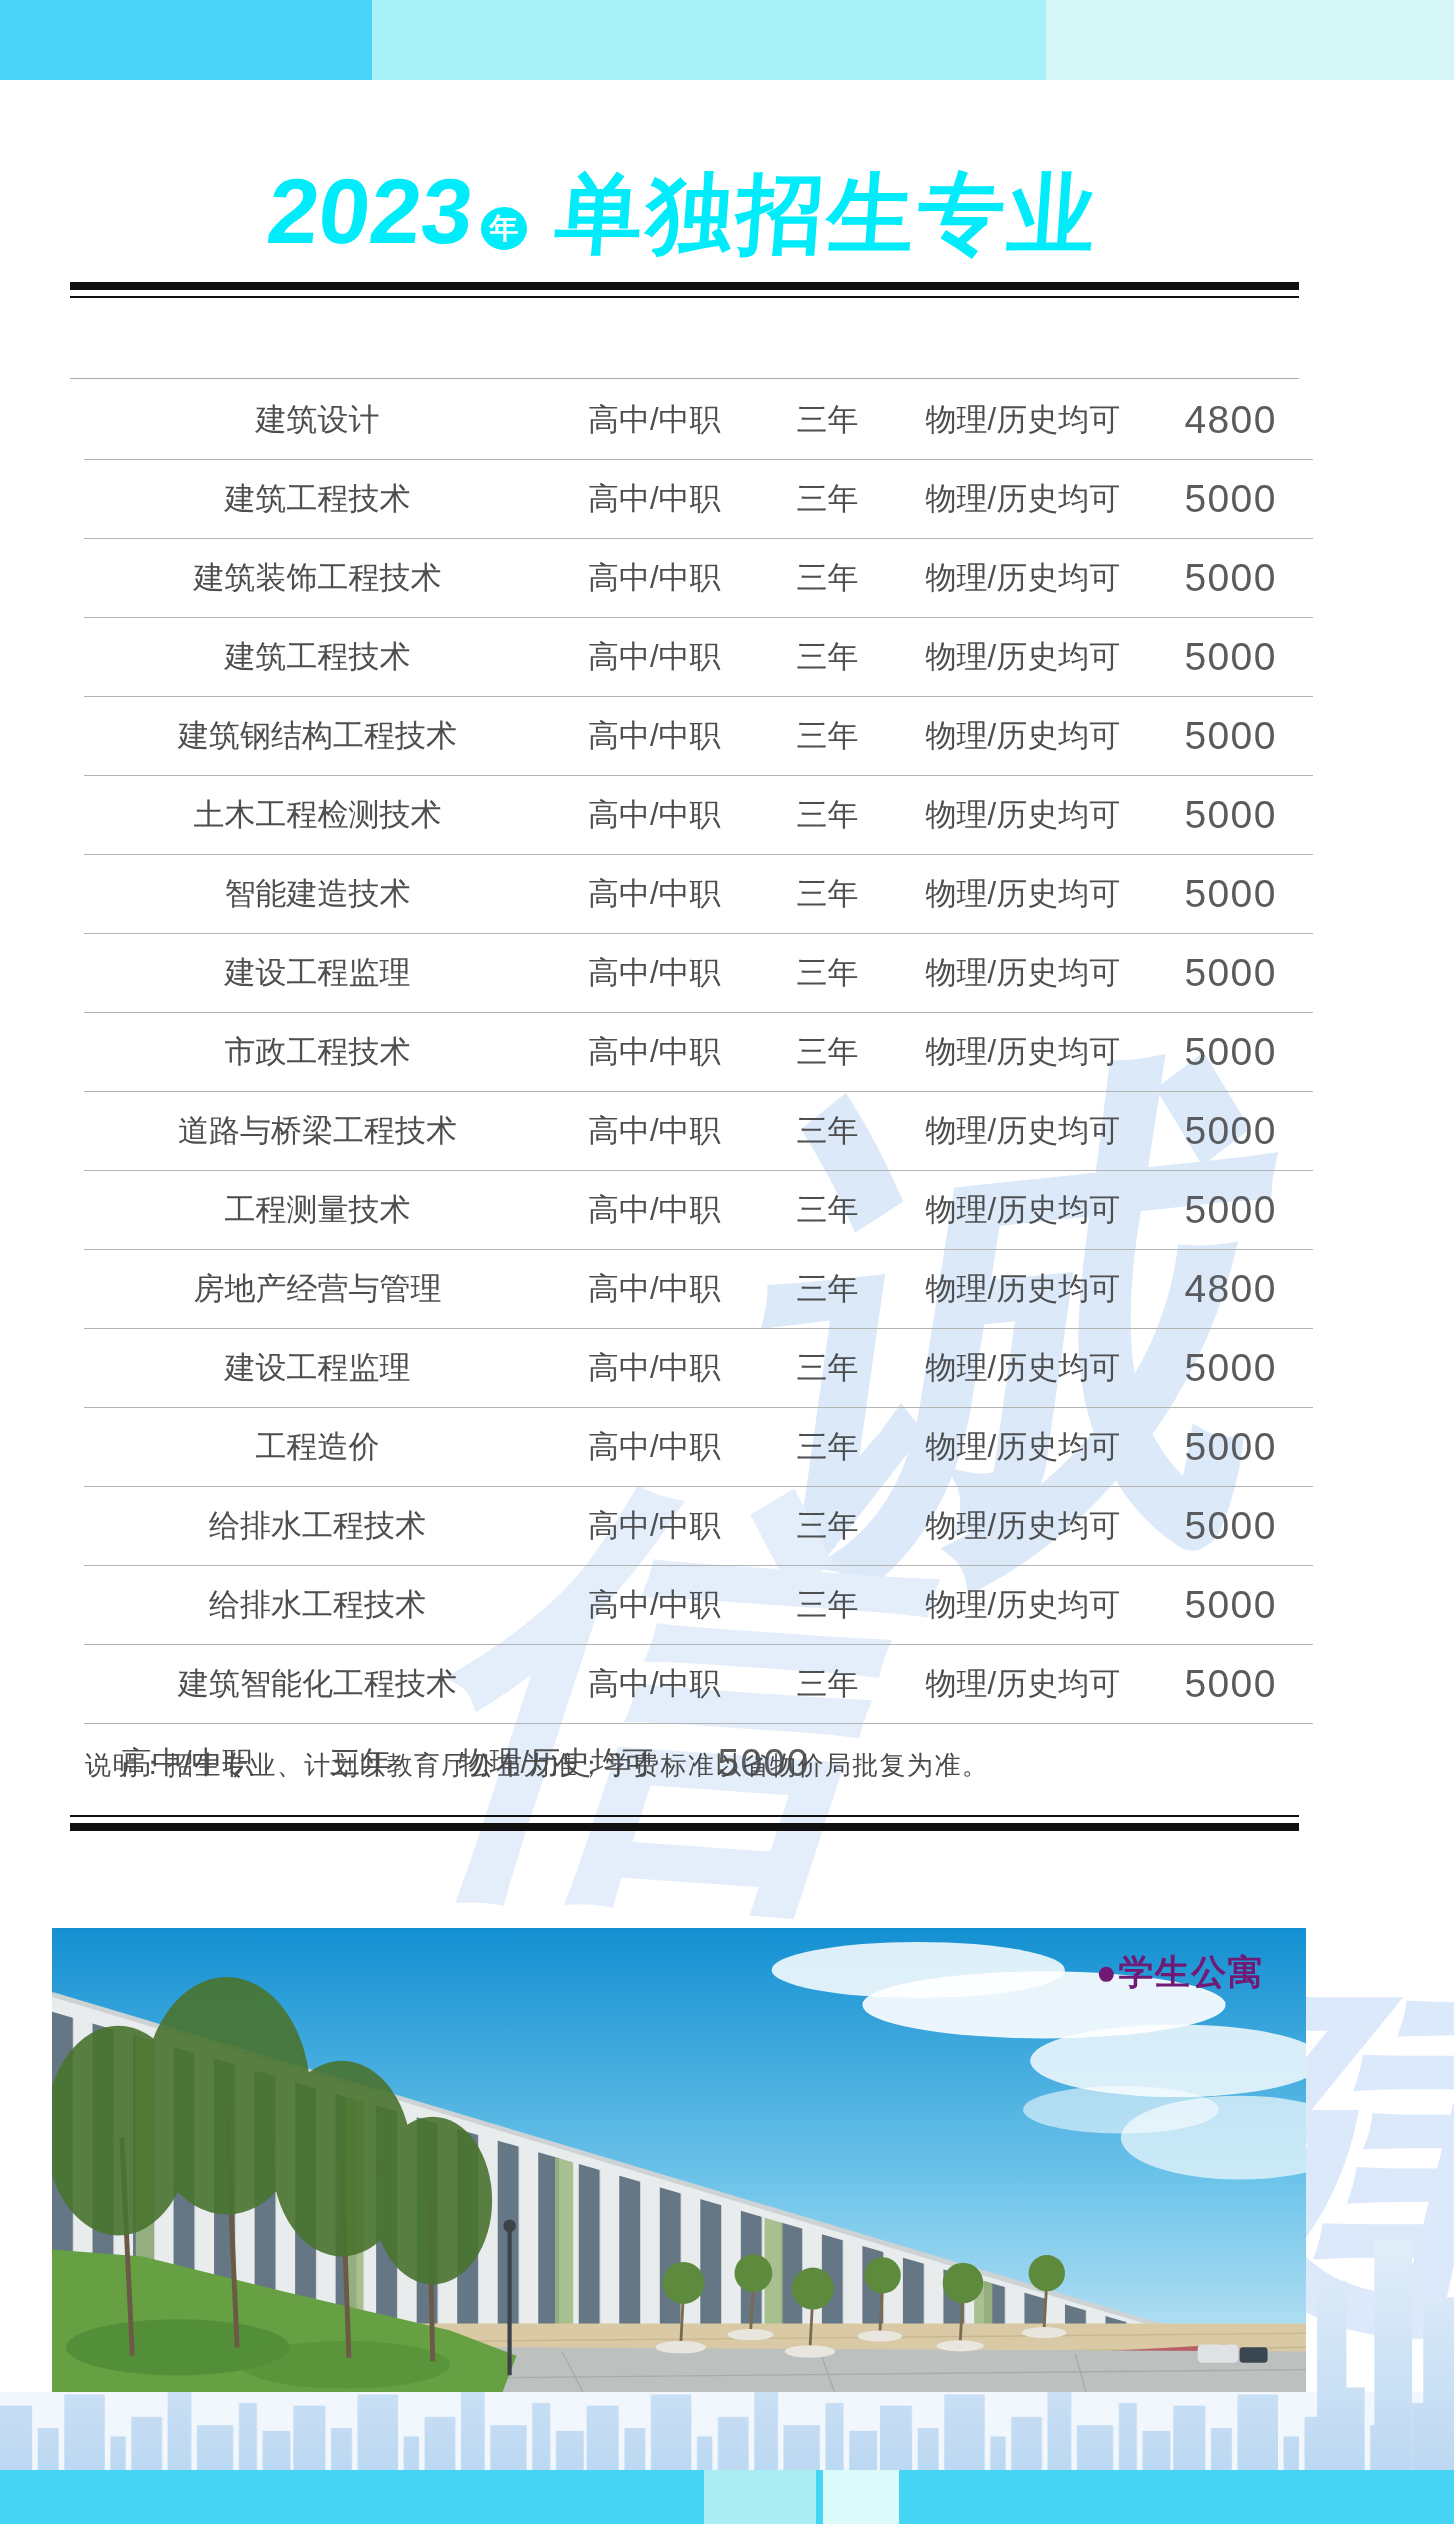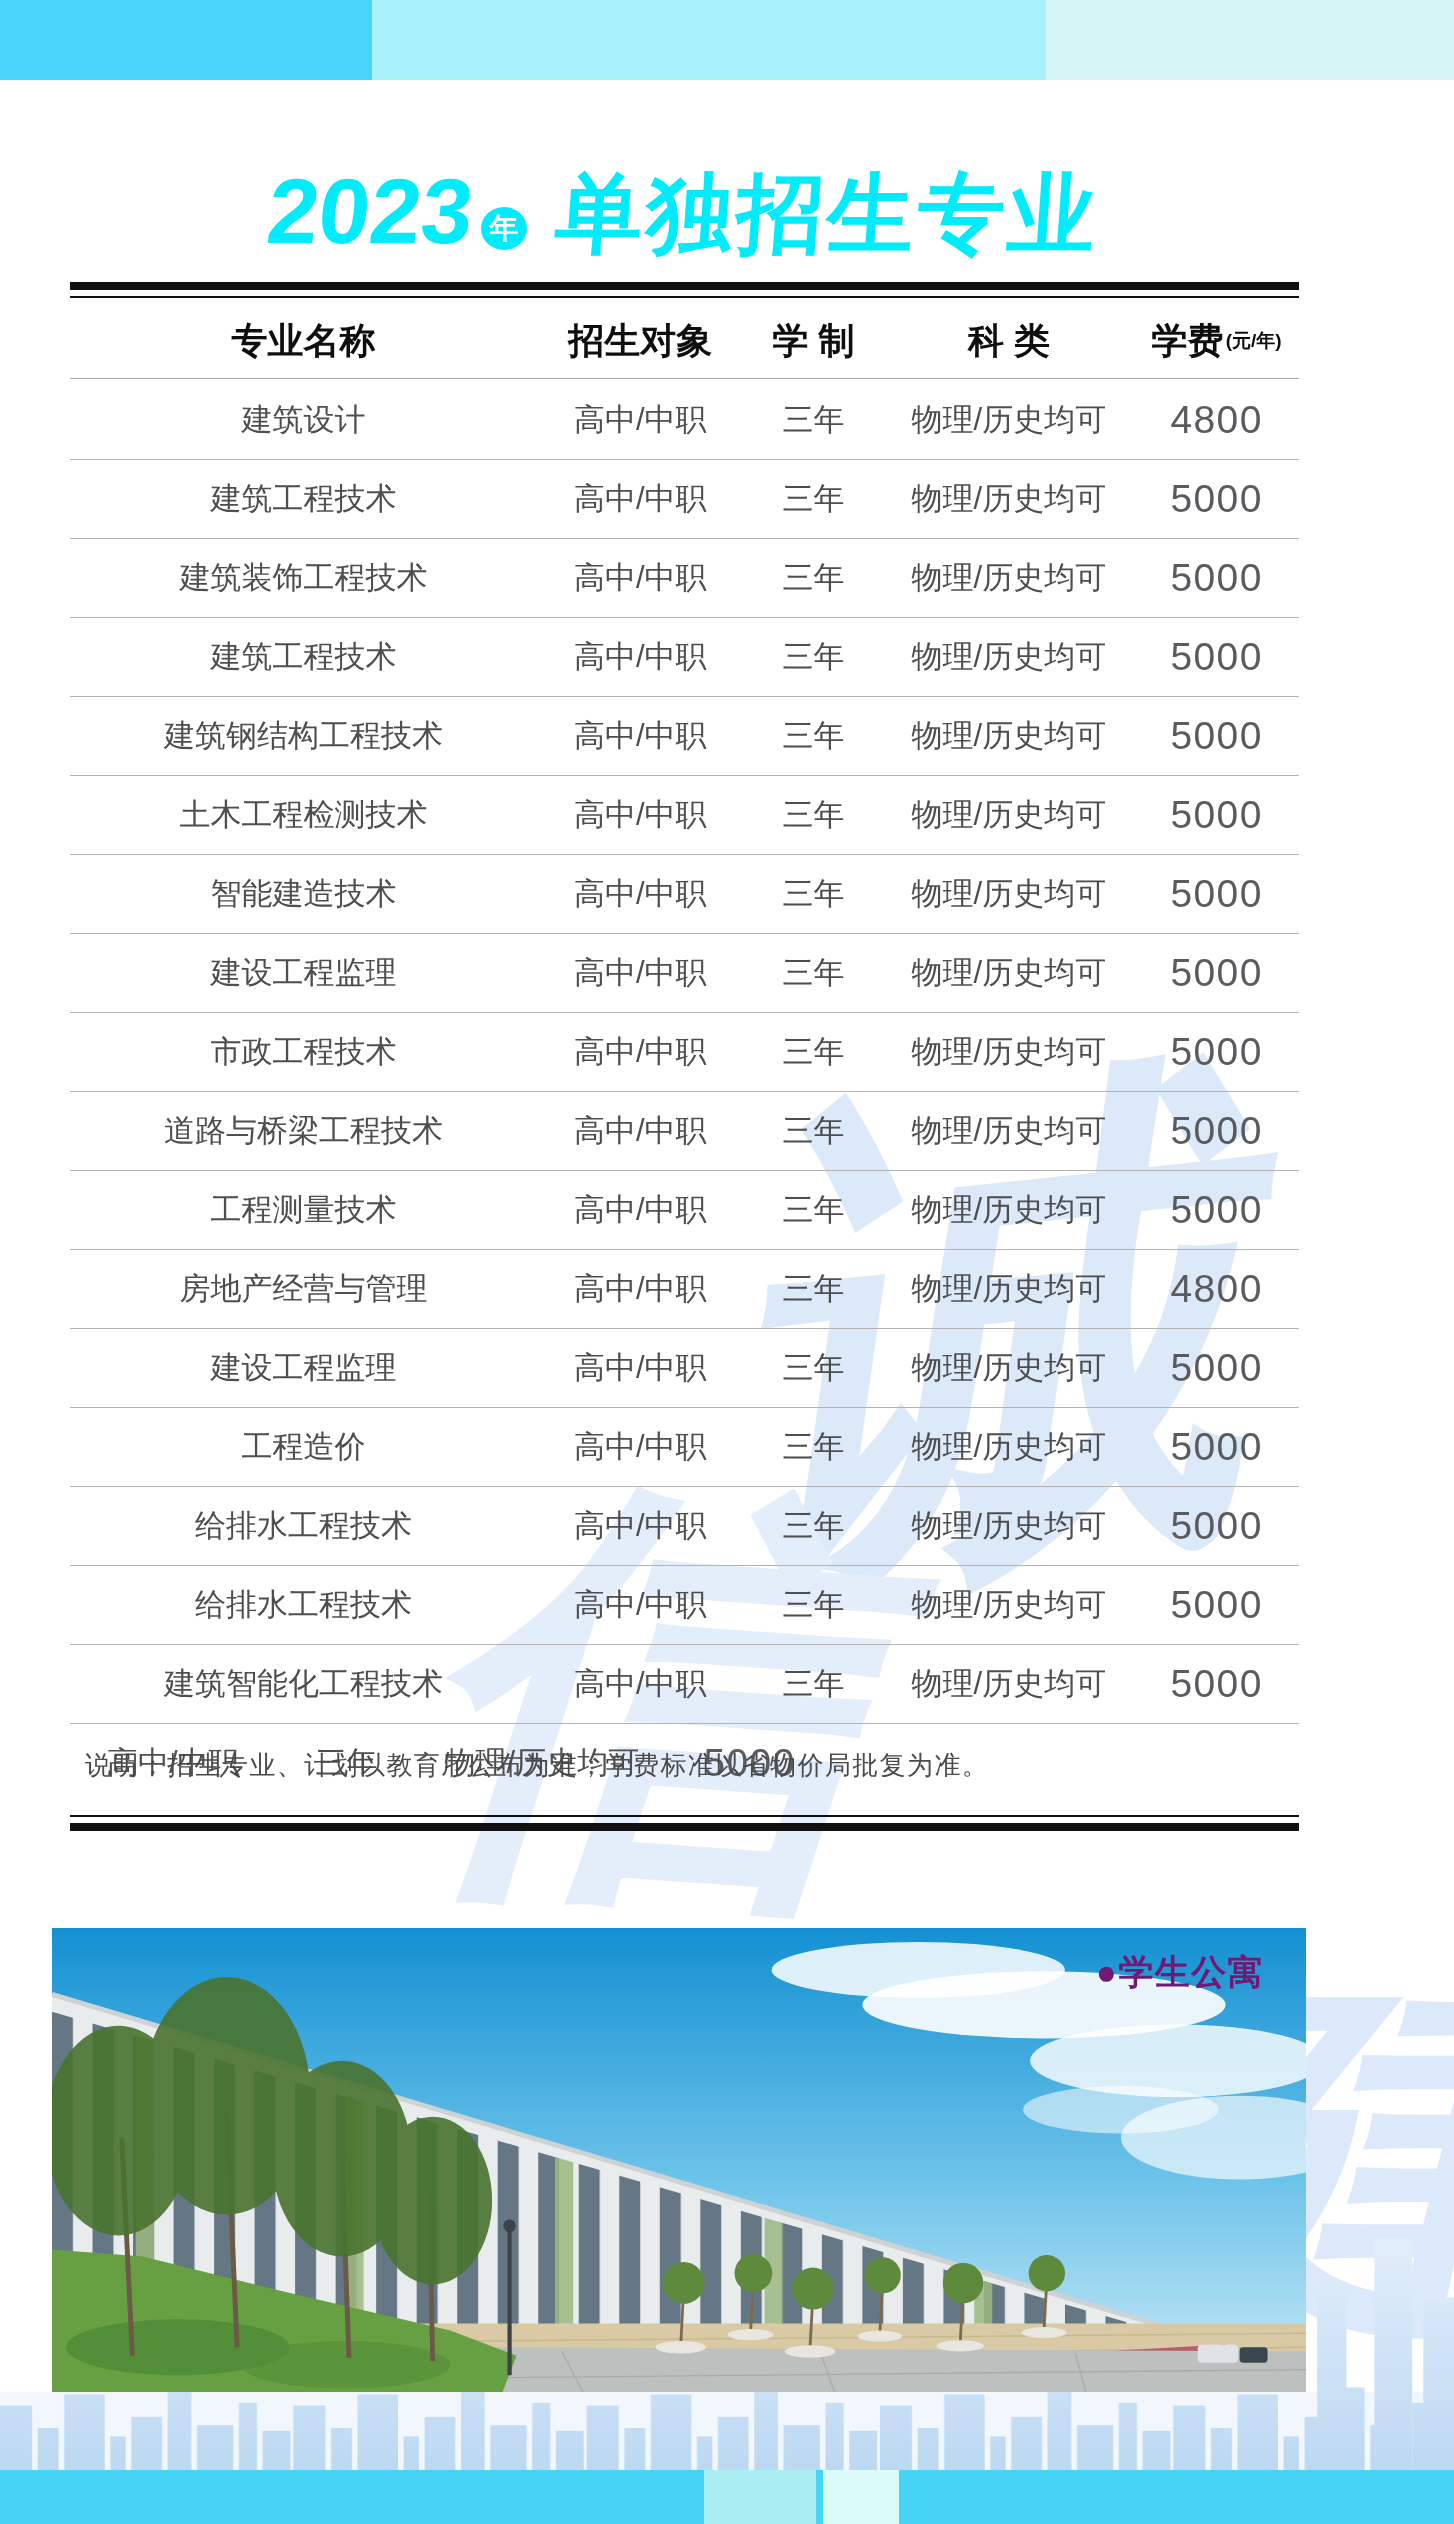--- a/index.html
+++ b/index.html
@@ -20,21 +20,21 @@
   
   .hr{position:absolute;left:70px;width:1229px;background:#101010;z-index:2;}
   .hr-top-thick{top:282px;height:8.4px;}
   .hr-top-thin{top:296px;height:2.1px;}
   .hr-head{top:378px;height:1.4px;background:#a8a8a8;}
   .hr-bot-thin{top:1815px;height:2.1px;}
   .hr-bot-thick{top:1823px;height:8.4px;}
   
   .thead{position:absolute;top:306px;left:70px;width:1229px;height:70px;display:flex;align-items:center;
          font-size:36px;font-weight:700;color:#0e0e0e;z-index:2;}
-  .tbody{position:absolute;top:381px;left:70px;width:1229px;z-index:2;}
+  .tbody{position:absolute;top:381px;left:84px;width:1229px;z-index:2;}
   .cell{display:flex;align-items:center;justify-content:center;text-align:center;}
   .c1{width:38%;}.c2{width:16.8%;}.c3{width:11.4%;}.c4{width:20.4%;}.c5{width:13.4%;}
   .fee-unit{font-size:19px;font-weight:700;margin-left:2.1px;}
   .trow{display:flex;height:78px;align-items:center;border-bottom:1.4px solid #b3b3b3;
         font-size:31px;color:#4d4e50;}
   .trow:last-child{border-bottom:none;}
   .fee{font-size:39px;color:#595b5e;letter-spacing:1.4px;}
   
   .note{position:absolute;top:1748px;left:85px;font-size:26px;color:#4a4a4a;letter-spacing:1.4px;z-index:2;}
   
@@ -71,30 +71,20 @@
 
   <div class="title-row">
     <span class="title-year">2023</span>
     <span class="title-badge">年</span>
     <span class="title-main">单独招生专业</span>
   </div>
 
   <div class="hr hr-top-thick"></div>
   <div class="hr hr-top-thin"></div>
 
-  <div class="thead">
-    <div class="cell c1">专业名称</div>
-    <div class="cell c2">招生对象</div>
-    <div class="cell c3">学 制</div>
-    <div class="cell c4">科 类</div>
-    <div class="cell c5">
-      <span>学费</span>
-      <span class="fee-unit">(元/年)</span>
-    </div>
-  </div>
   <div class="hr hr-head"></div>
 
   <div class="tbody">
     <div class="trow">
       <div class="cell c1">建筑设计</div>
       <div class="cell c2">高中/中职</div>
       <div class="cell c3">三年</div>
       <div class="cell c4">物理/历史均可</div>
       <div class="cell c5 fee">4800</div>
     </div>

